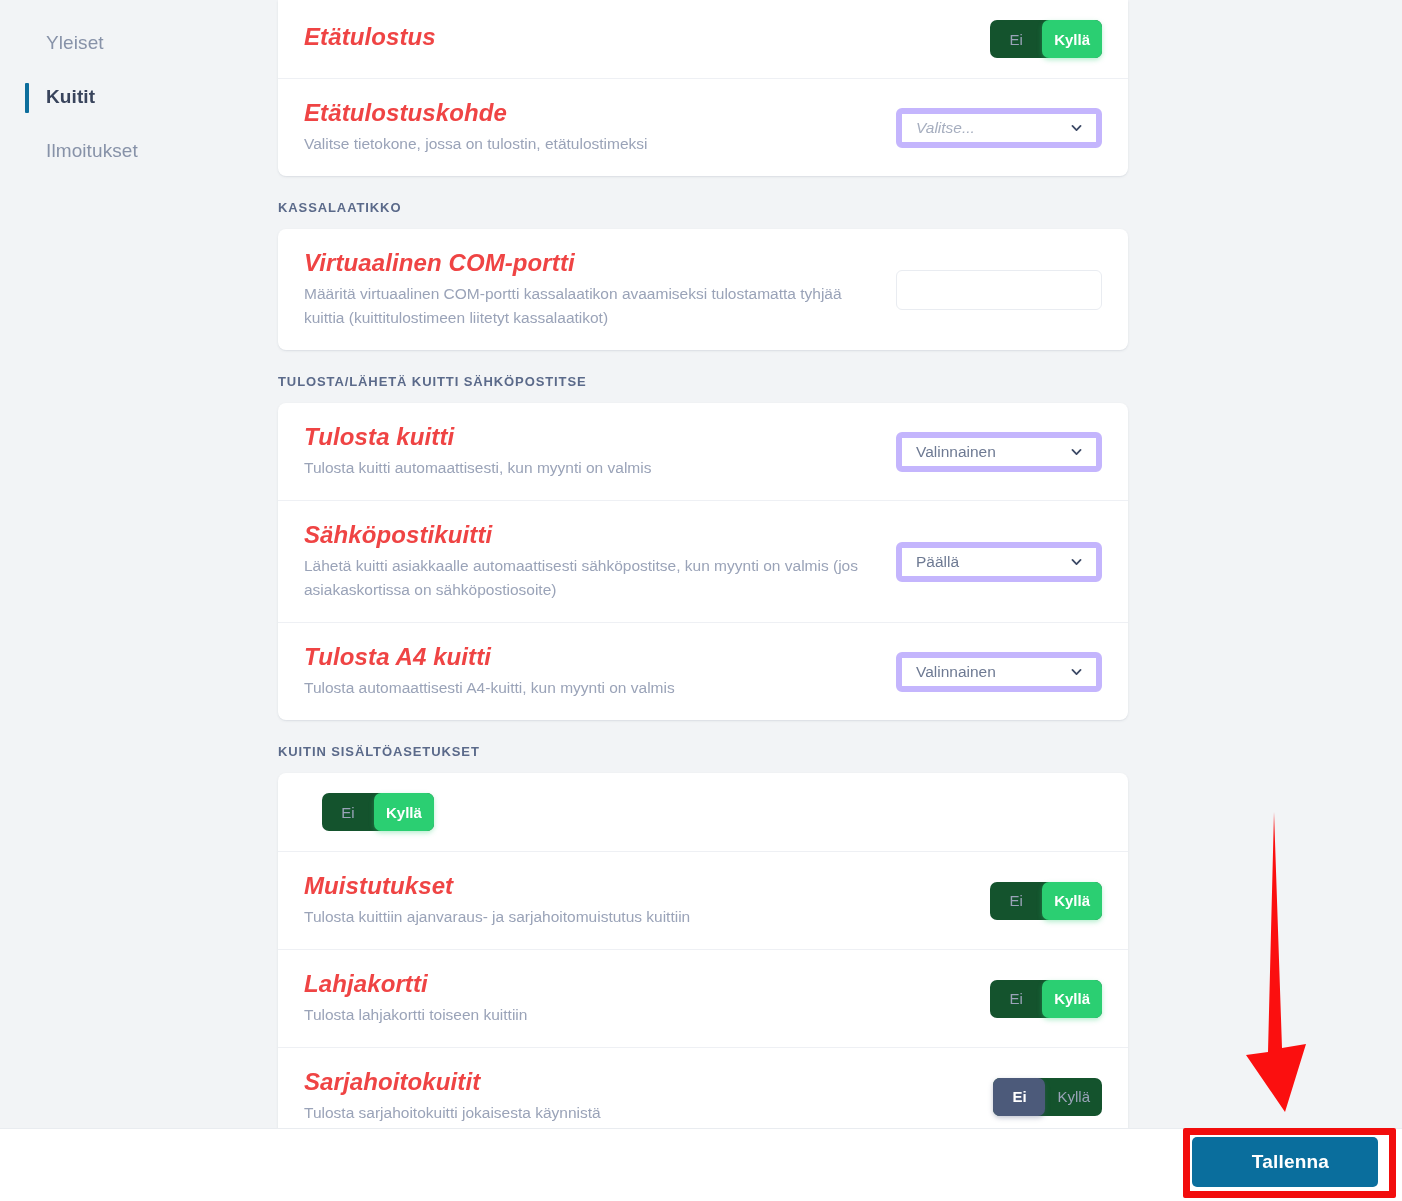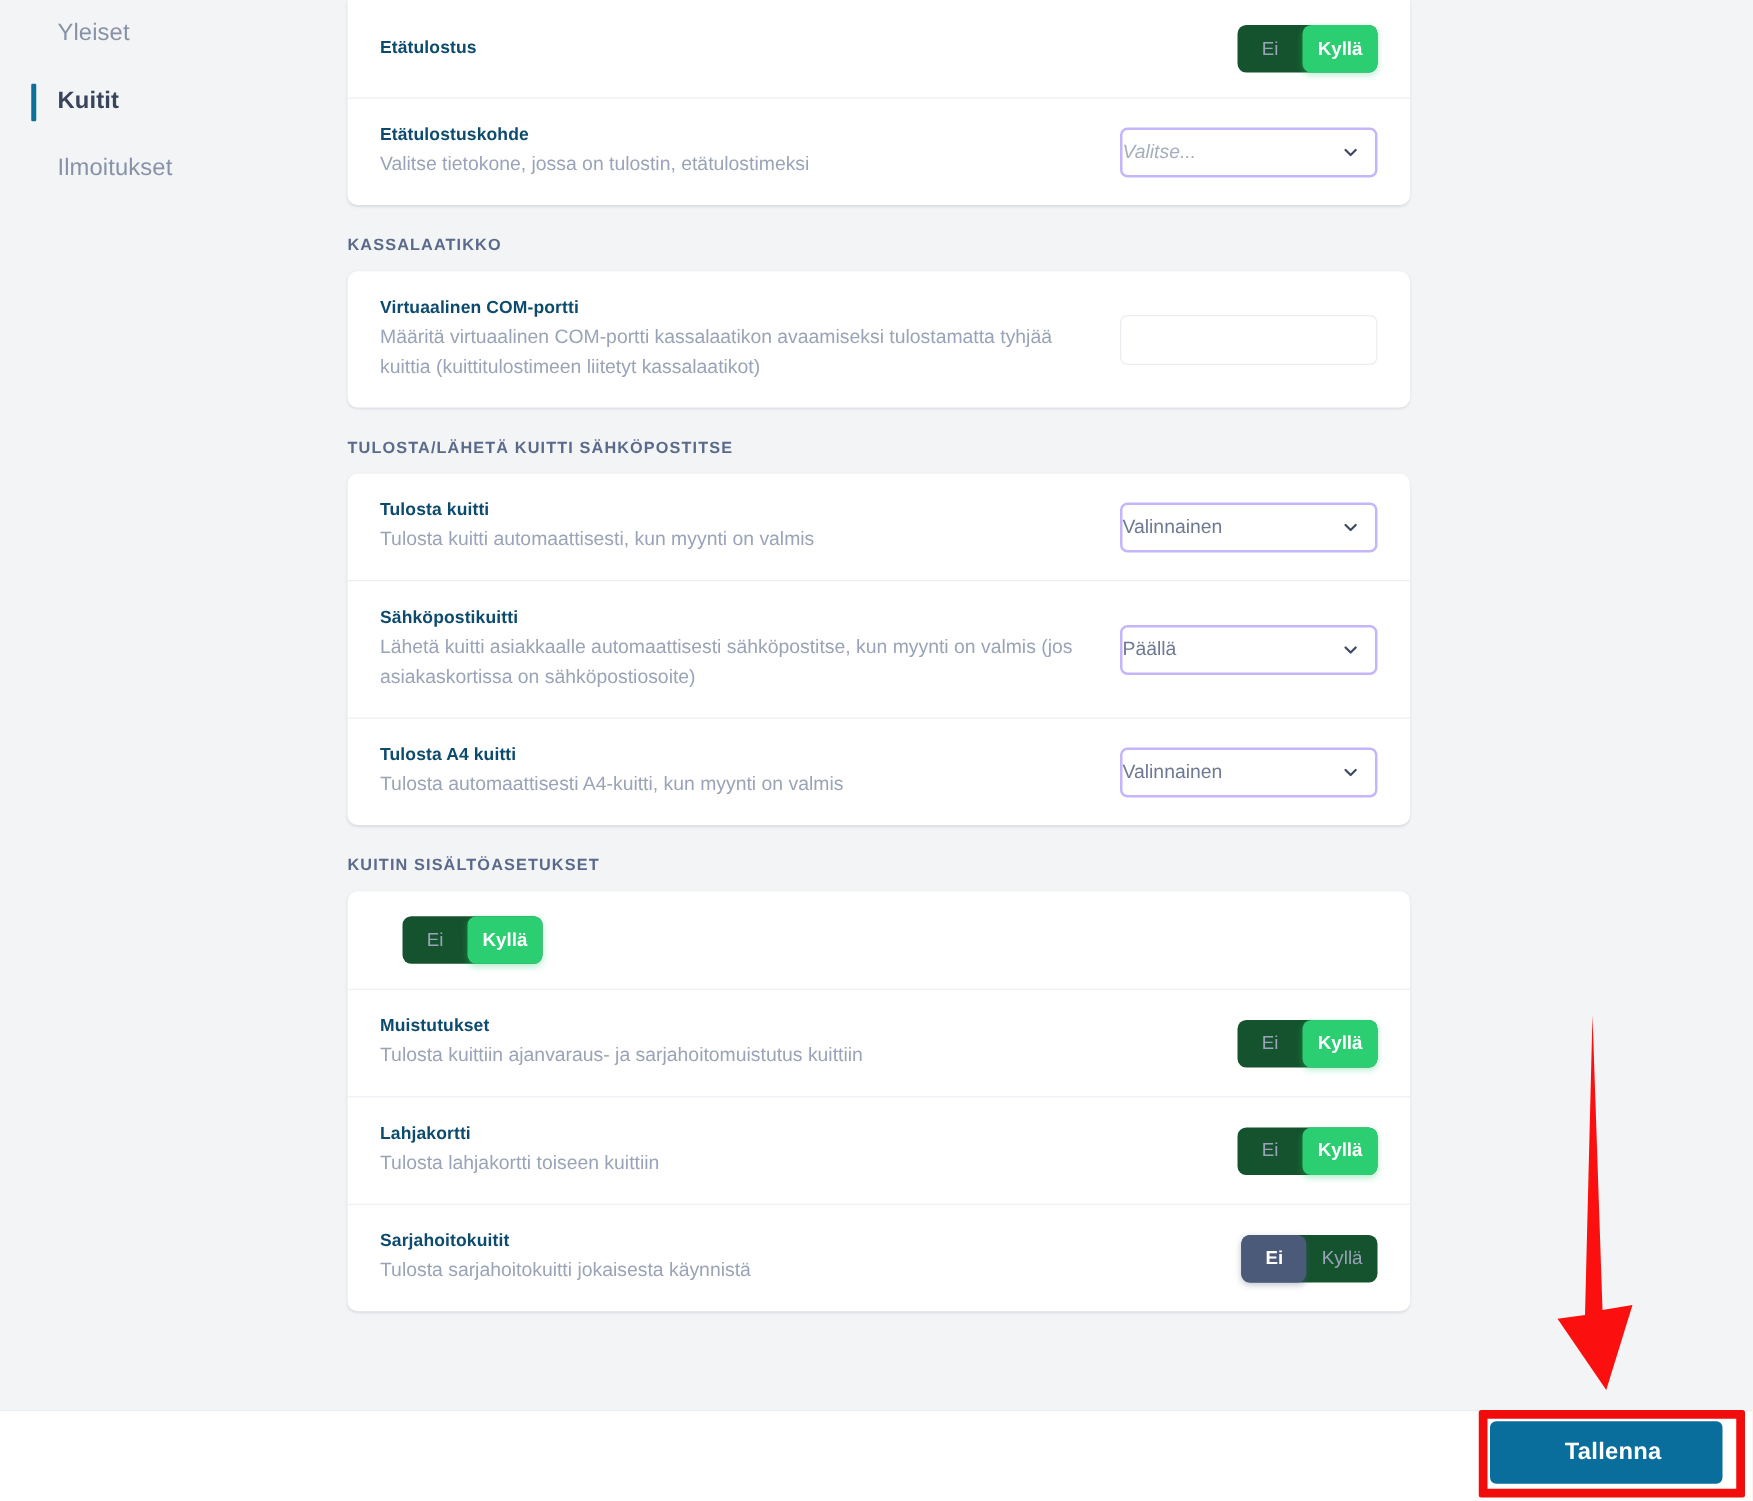--- a/index.html
+++ b/index.html
@@ -21,21 +21,21 @@
     position: absolute;
     left: 0; top: 0;
     width: 1402px; height: 1128px;
     background: #f2f4f6;
     overflow: hidden;
   }
 
   
   .sidebar {
     position: absolute;
-    left: 0; top: 0;
+    left: 0; top: 16px;
     width: 278px; height: 1128px;
     background: #f2f4f6;
   }
   .nav-item {
     position: relative;
     height: 54px;
     display: flex;
     align-items: center;
     padding-left: 46px;
     font-size: 19px;
@@ -84,25 +84,26 @@
     align-items: center;
     justify-content: space-between;
     padding: 20px 26px 20px 26px;
     border-top: 1px solid #eef0f4;
     min-height: 64px;
   }
   .row:first-child { border-top: none; }
 
   .row-text { max-width: 600px; }
   .row-title {
-    font-size: 14px;
+    font-size: 24px;
     font-weight: 700;
-    color: #0c4a6e;
+    color: #ef4444;
     letter-spacing: .1px;
     margin-bottom: 5px;
+    font-style: italic;
   }
   .row-desc {
     font-size: 15.5px;
     color: #9aa3b8;
     line-height: 1.55;
   }
 
   .row-control { flex: 0 0 auto; margin-left: 18px; }
 
   
@@ -138,26 +139,26 @@
     color: #ffffff;
     font-weight: 600;
     box-shadow: 0 2px 5px rgba(76,90,122,.35);
   }
 
   
   .select {
     position: relative;
     width: 206px;
     height: 40px;
-    border: 2px solid #c4b5fd;
+    border: 6px solid #c4b5fd;
     border-radius: 6px;
     background: #fff;
     display: flex;
     align-items: center;
-    padding: 0 34px 0 0;
+    padding: 0 34px 0 14px;
     font-size: 15.5px;
     color: #6e7a93;
     cursor: pointer;
   }
   .select.placeholder { font-style: italic; color: #a6aebf; }
   .select .chev {
     position: absolute;
     right: 13px; top: 50%;
     transform: translateY(-50%);
     width: 13px; height: 13px;

